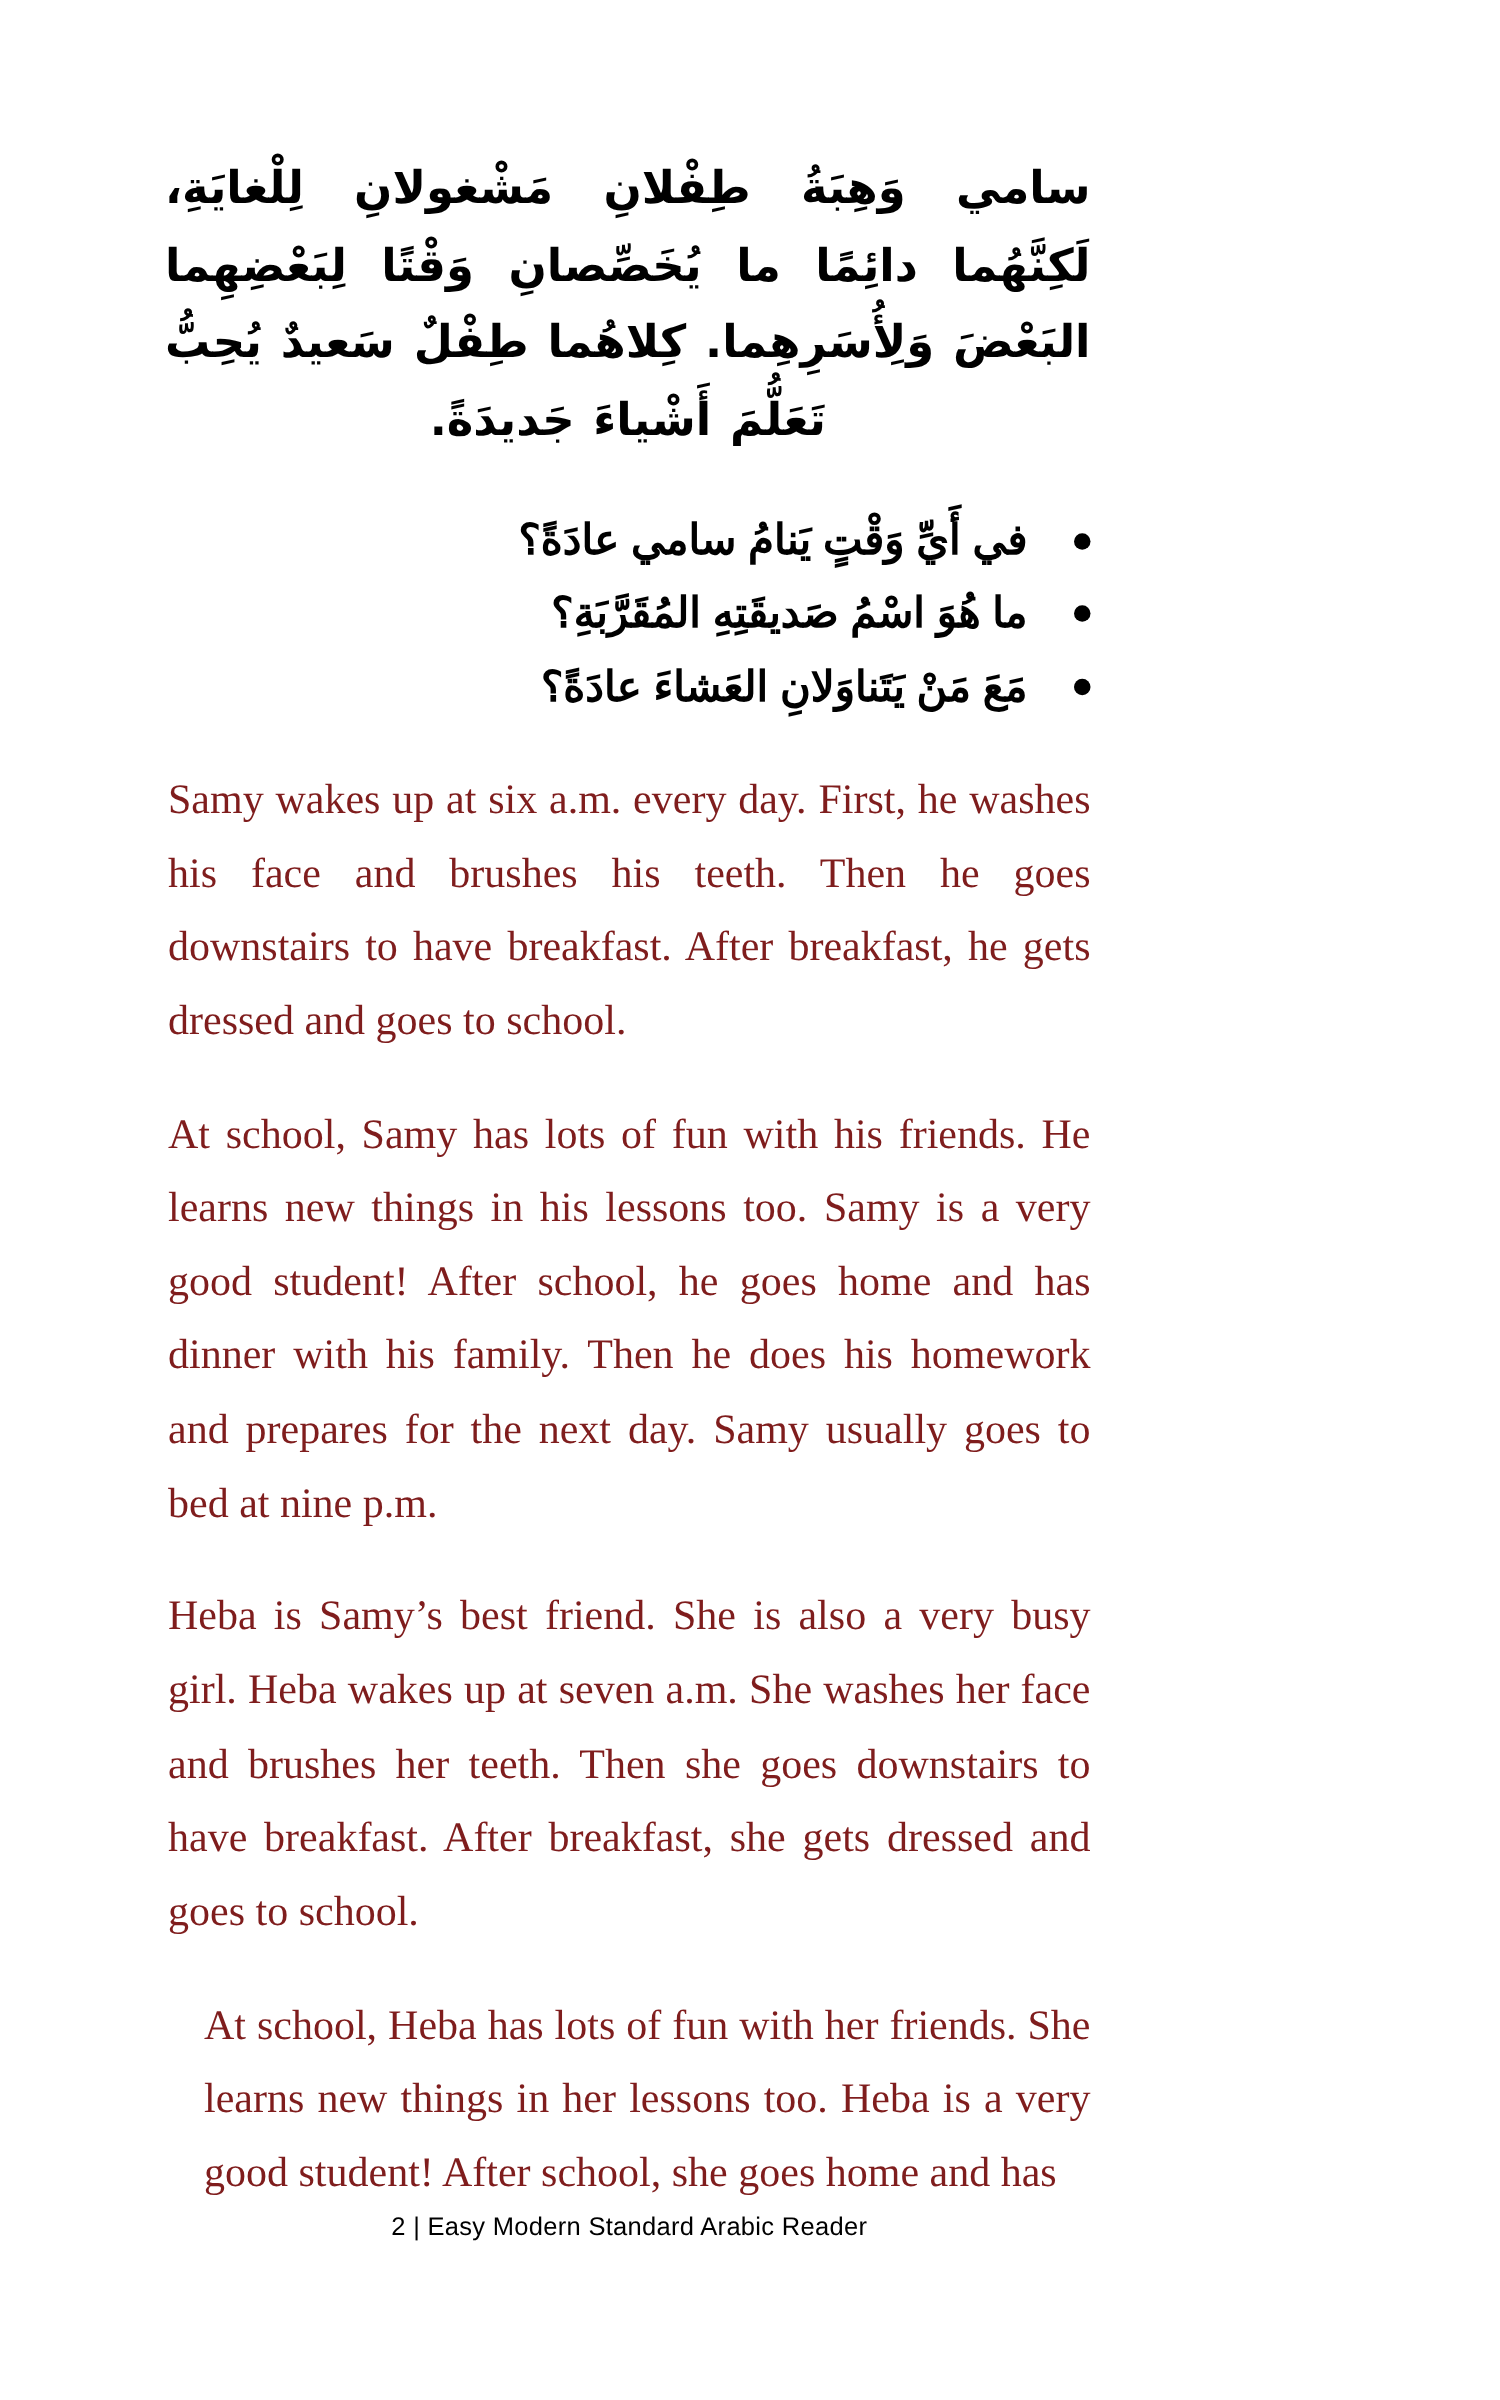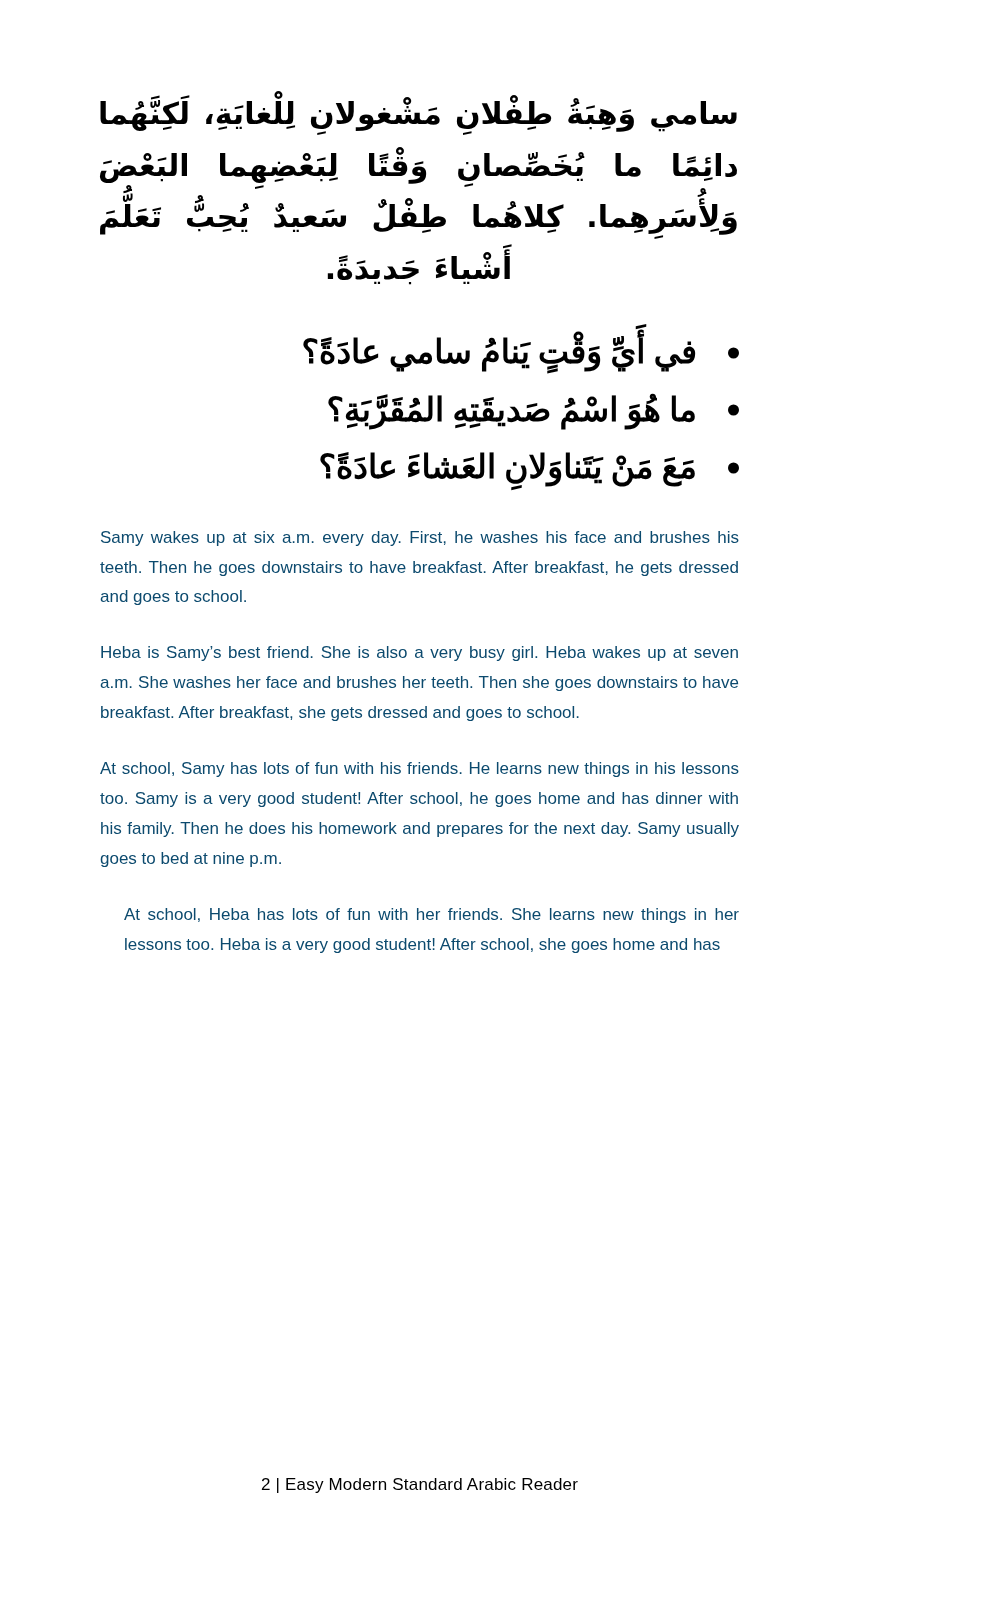--- a/index.html
+++ b/index.html
@@ -13,21 +13,21 @@
     font-family: "Liberation Sans", sans-serif;
     overflow: hidden;
     position: relative;
   }
 
   .page {
     position: relative;
     width: 839px;
     height: 1600px;
     box-sizing: border-box;
-    padding: 0;
+    padding: 12px;
   }
 
   
   .arabic-intro {
     direction: rtl;
     text-align: justify;
     text-align-last: center;
     font-family: "DejaVu Sans", sans-serif;
     font-weight: bold;
     color: #000000;
@@ -37,24 +37,24 @@
     padding: 88px 100px 0 98px;
     letter-spacing: 0px;
     word-spacing: 2px;
   }
 
   .arabic-questions {
     direction: rtl;
     list-style: none;
     margin: 0;
     padding: 30px 100px 0 0;
-    font-family: Liberation Serif, serif;
+    font-family: Liberation Sans, sans-serif;
     font-weight: bold;
     color: #000000;
-    font-size: 33px;
+    font-size: 28px;
     line-height: 1.74;
   }
   .arabic-questions li {
     position: relative;
     text-align: right;
     padding-right: 42px;
     white-space: nowrap;
   }
   .arabic-questions li .bullet-dot {
     position: absolute;
@@ -69,24 +69,24 @@
   }
 
   
   .english-body {
     padding: 26px 100px 0 100px;
   }
   .english-body p {
     direction: ltr;
     text-align: justify;
     text-align-last: left;
-    color: #0c4a6e;
-    font-family: Liberation Sans, sans-serif;
+    color: #7f1d1d;
+    font-family: Liberation Serif, serif;
     font-weight: normal;
-    font-size: 17px;
+    font-size: 28px;
     line-height: 1.76;
     margin: 0 0 26px 0;
   }
   .english-body p:last-child {
     margin-bottom: 0;
     margin-left: 24px;
   }
 
   
   .page-footer {
@@ -119,20 +119,20 @@
       <span>ما هُوَ اسْمُ صَديقَتِهِ المُقَرَّبَةِ؟</span>
     </li>
     <li>
       <span class="bullet-dot"></span>
       <span>مَعَ مَنْ يَتَناوَلانِ العَشاءَ عادَةً؟</span>
     </li>
   </ul>
 
   <div class="english-body">
     <p>Samy wakes up at six a.m. every day. First, he washes his face and brushes his teeth. Then he goes downstairs to have breakfast. After breakfast, he gets dressed and goes to school.</p>
+    <p>At school, Samy has lots of fun with his friends. He learns new things in his lessons too. Samy is a very good student! After school, he goes home and has dinner with his family. Then he does his homework and prepares for the next day. Samy usually goes to bed at nine p.m.</p>
     <p>Heba is Samy’s best friend. She is also a very busy girl. Heba wakes up at seven a.m. She washes her face and brushes her teeth. Then she goes downstairs to have breakfast. After breakfast, she gets dressed and goes to school.</p>
-    <p>At school, Samy has lots of fun with his friends. He learns new things in his lessons too. Samy is a very good student! After school, he goes home and has dinner with his family. Then he does his homework and prepares for the next day. Samy usually goes to bed at nine p.m.</p>
     <p>At school, Heba has lots of fun with her friends. She learns new things in her lessons too. Heba is a very good student! After school, she goes home and has</p>
   </div>
 
   <div class="page-footer">2 | Easy Modern Standard Arabic Reader</div>
 
 </div>
 
 </body></html>

